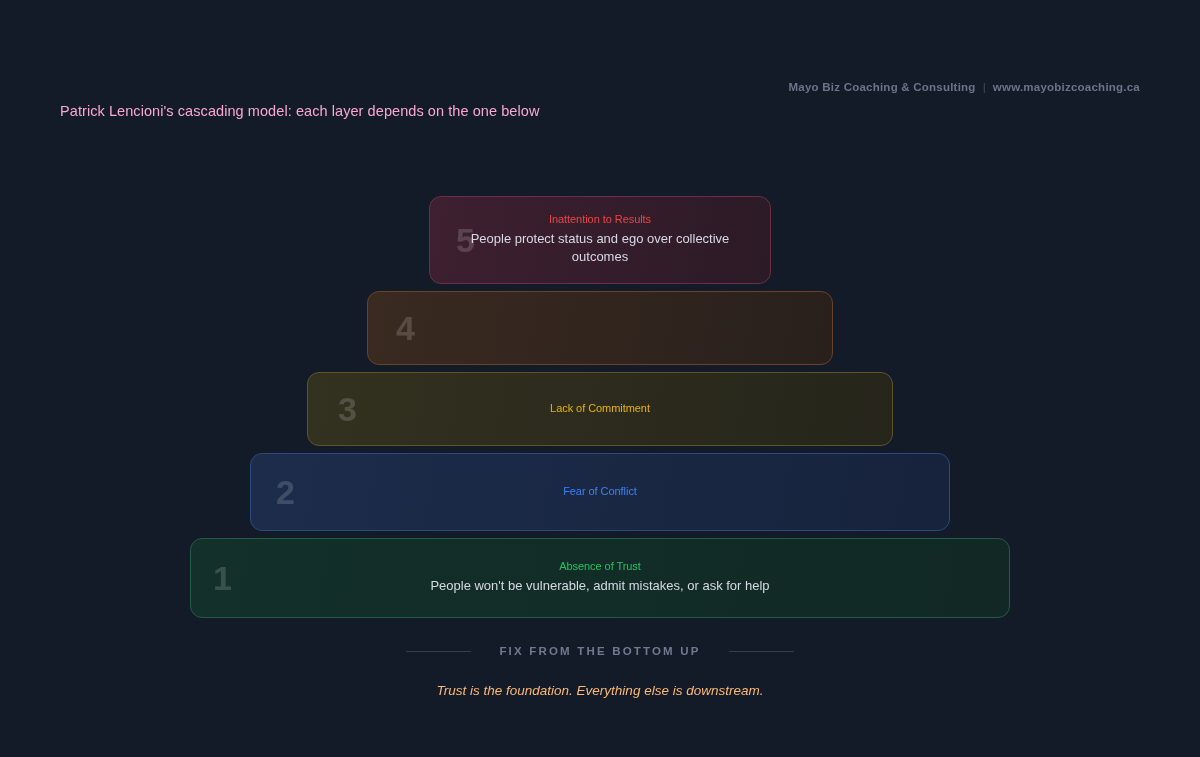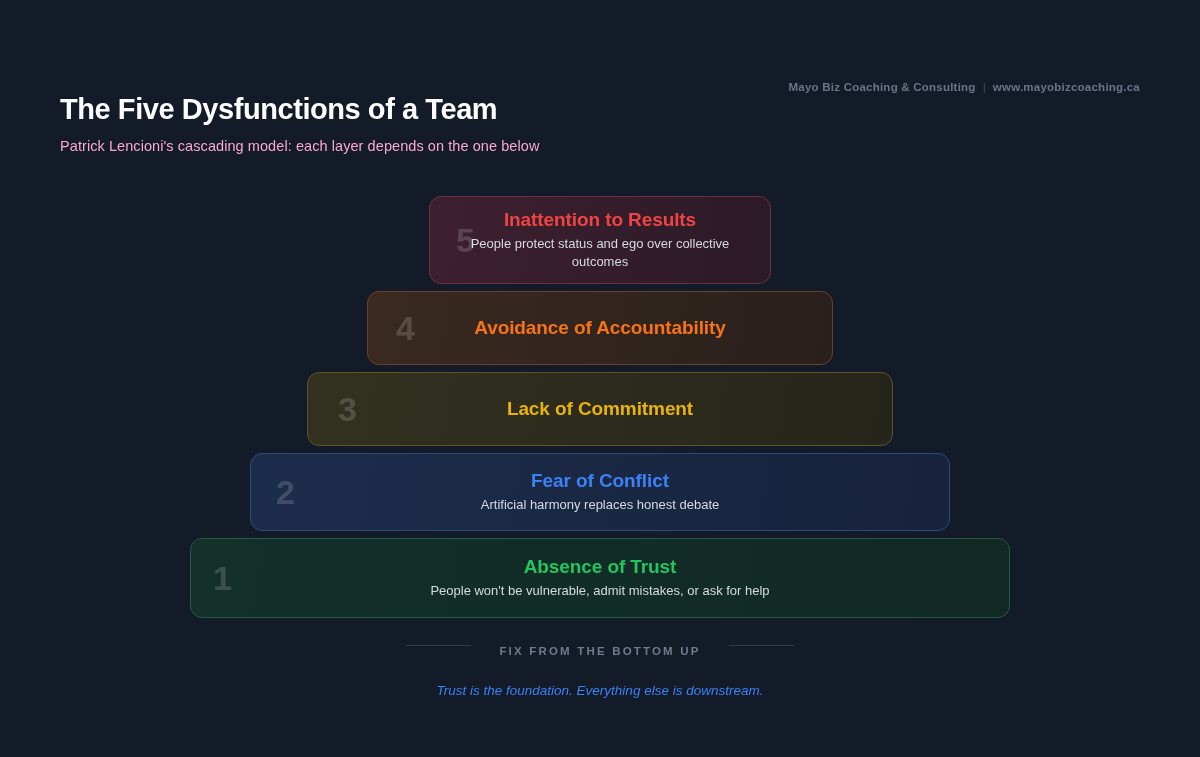--- a/index.html
+++ b/index.html
@@ -87,22 +87,22 @@
     top: 50%;
     transform: translateY(-50%);
     font-size: 34px;
     font-weight: bold;
     color: rgba(255,255,255,0.16);
     line-height: 1;
     pointer-events: none;
   }
 
   .layer-title {
-    font-size: 19px;
-    font-weight: bold;
+    font-size: 11px;
+    font-weight: normal;
     letter-spacing: -0.005em;
     line-height: 1.25;
   }
 
   .layer-desc {
     margin-top: 3px;
     font-size: 13px;
     color: #d6dae3;
     line-height: 1.45;
     max-width: 86%;
@@ -127,79 +127,77 @@
     position: absolute;
     top: 645px;
     left: 0;
     width: 1200px;
     display: flex;
     flex-direction: column;
     align-items: center;
   }
   .divider-row {
     display: flex;
+    align-items: center;
     gap: 28px;
     width: 388px;
     justify-content: center;
   }
   .divider-line {
     height: 1px;
     background: #333b4d;
     flex: 1 1 auto;
   }
   .divider-label {
     font-size: 11.5px;
     font-weight: bold;
     letter-spacing: 0.19em;
     color: #717a8e;
     white-space: nowrap;
   }
   .footer-note {
     margin-top: 26px;
     font-size: 13.5px;
     font-style: italic;
-    color: #3b82f6;
+    color: #fdba74;
   }
 </style>
 </head>
 <body style="background: rgb(19, 26, 40);">
 
 <div class="brand-bar">
   <span>Mayo Biz Coaching &amp; Consulting</span>
   <span class="brand-sep">|</span>
   <span>www.mayobizcoaching.ca</span>
 </div>
 
 <div class="header">
-  <h1 class="page-title">The Five Dysfunctions of a Team</h1>
   <p class="page-subtitle">Patrick Lencioni's cascading model: each layer depends on the one below</p>
 </div>
 
 <div class="pyramid">
 
   <div class="layer layer-5" style="background: linear-gradient(100deg, rgb(62, 32, 48) 0%, rgb(44, 26, 38) 100%); border-color: rgb(107, 48, 64);">
     <span class="layer-number">5</span>
     <div class="layer-title" style="color: rgb(239, 68, 68);">Inattention to Results</div>
     <div class="layer-desc">People protect status and ego over collective outcomes</div>
   </div>
 
   <div class="layer layer-4" style="background: linear-gradient(100deg, rgb(58, 42, 32) 0%, rgb(41, 32, 28) 100%); border-color: rgb(106, 67, 38);">
     <span class="layer-number">4</span>
-    <div class="layer-title" style="color: rgb(249, 115, 22);">Avoidance of Accountability</div>
   </div>
 
   <div class="layer layer-3" style="background: linear-gradient(100deg, rgb(51, 49, 31) 0%, rgb(37, 37, 27) 100%); border-color: rgb(93, 85, 41);">
     <span class="layer-number">3</span>
     <div class="layer-title" style="color: rgb(234, 179, 8);">Lack of Commitment</div>
   </div>
 
   <div class="layer layer-2" style="background: linear-gradient(100deg, rgb(28, 44, 75) 0%, rgb(23, 35, 60) 100%); border-color: rgb(45, 74, 125);">
     <span class="layer-number">2</span>
     <div class="layer-title" style="color: rgb(59, 130, 246);">Fear of Conflict</div>
-    <div class="layer-desc">Artificial harmony replaces honest debate</div>
   </div>
 
   <div class="layer layer-1" style="background: linear-gradient(100deg, rgb(19, 48, 42) 0%, rgb(17, 40, 36) 100%); border-color: rgb(35, 92, 70);">
     <span class="layer-number">1</span>
     <div class="layer-title" style="color: rgb(34, 197, 94);">Absence of Trust</div>
     <div class="layer-desc">People won't be vulnerable, admit mistakes, or ask for help</div>
   </div>
 
 </div>
 

